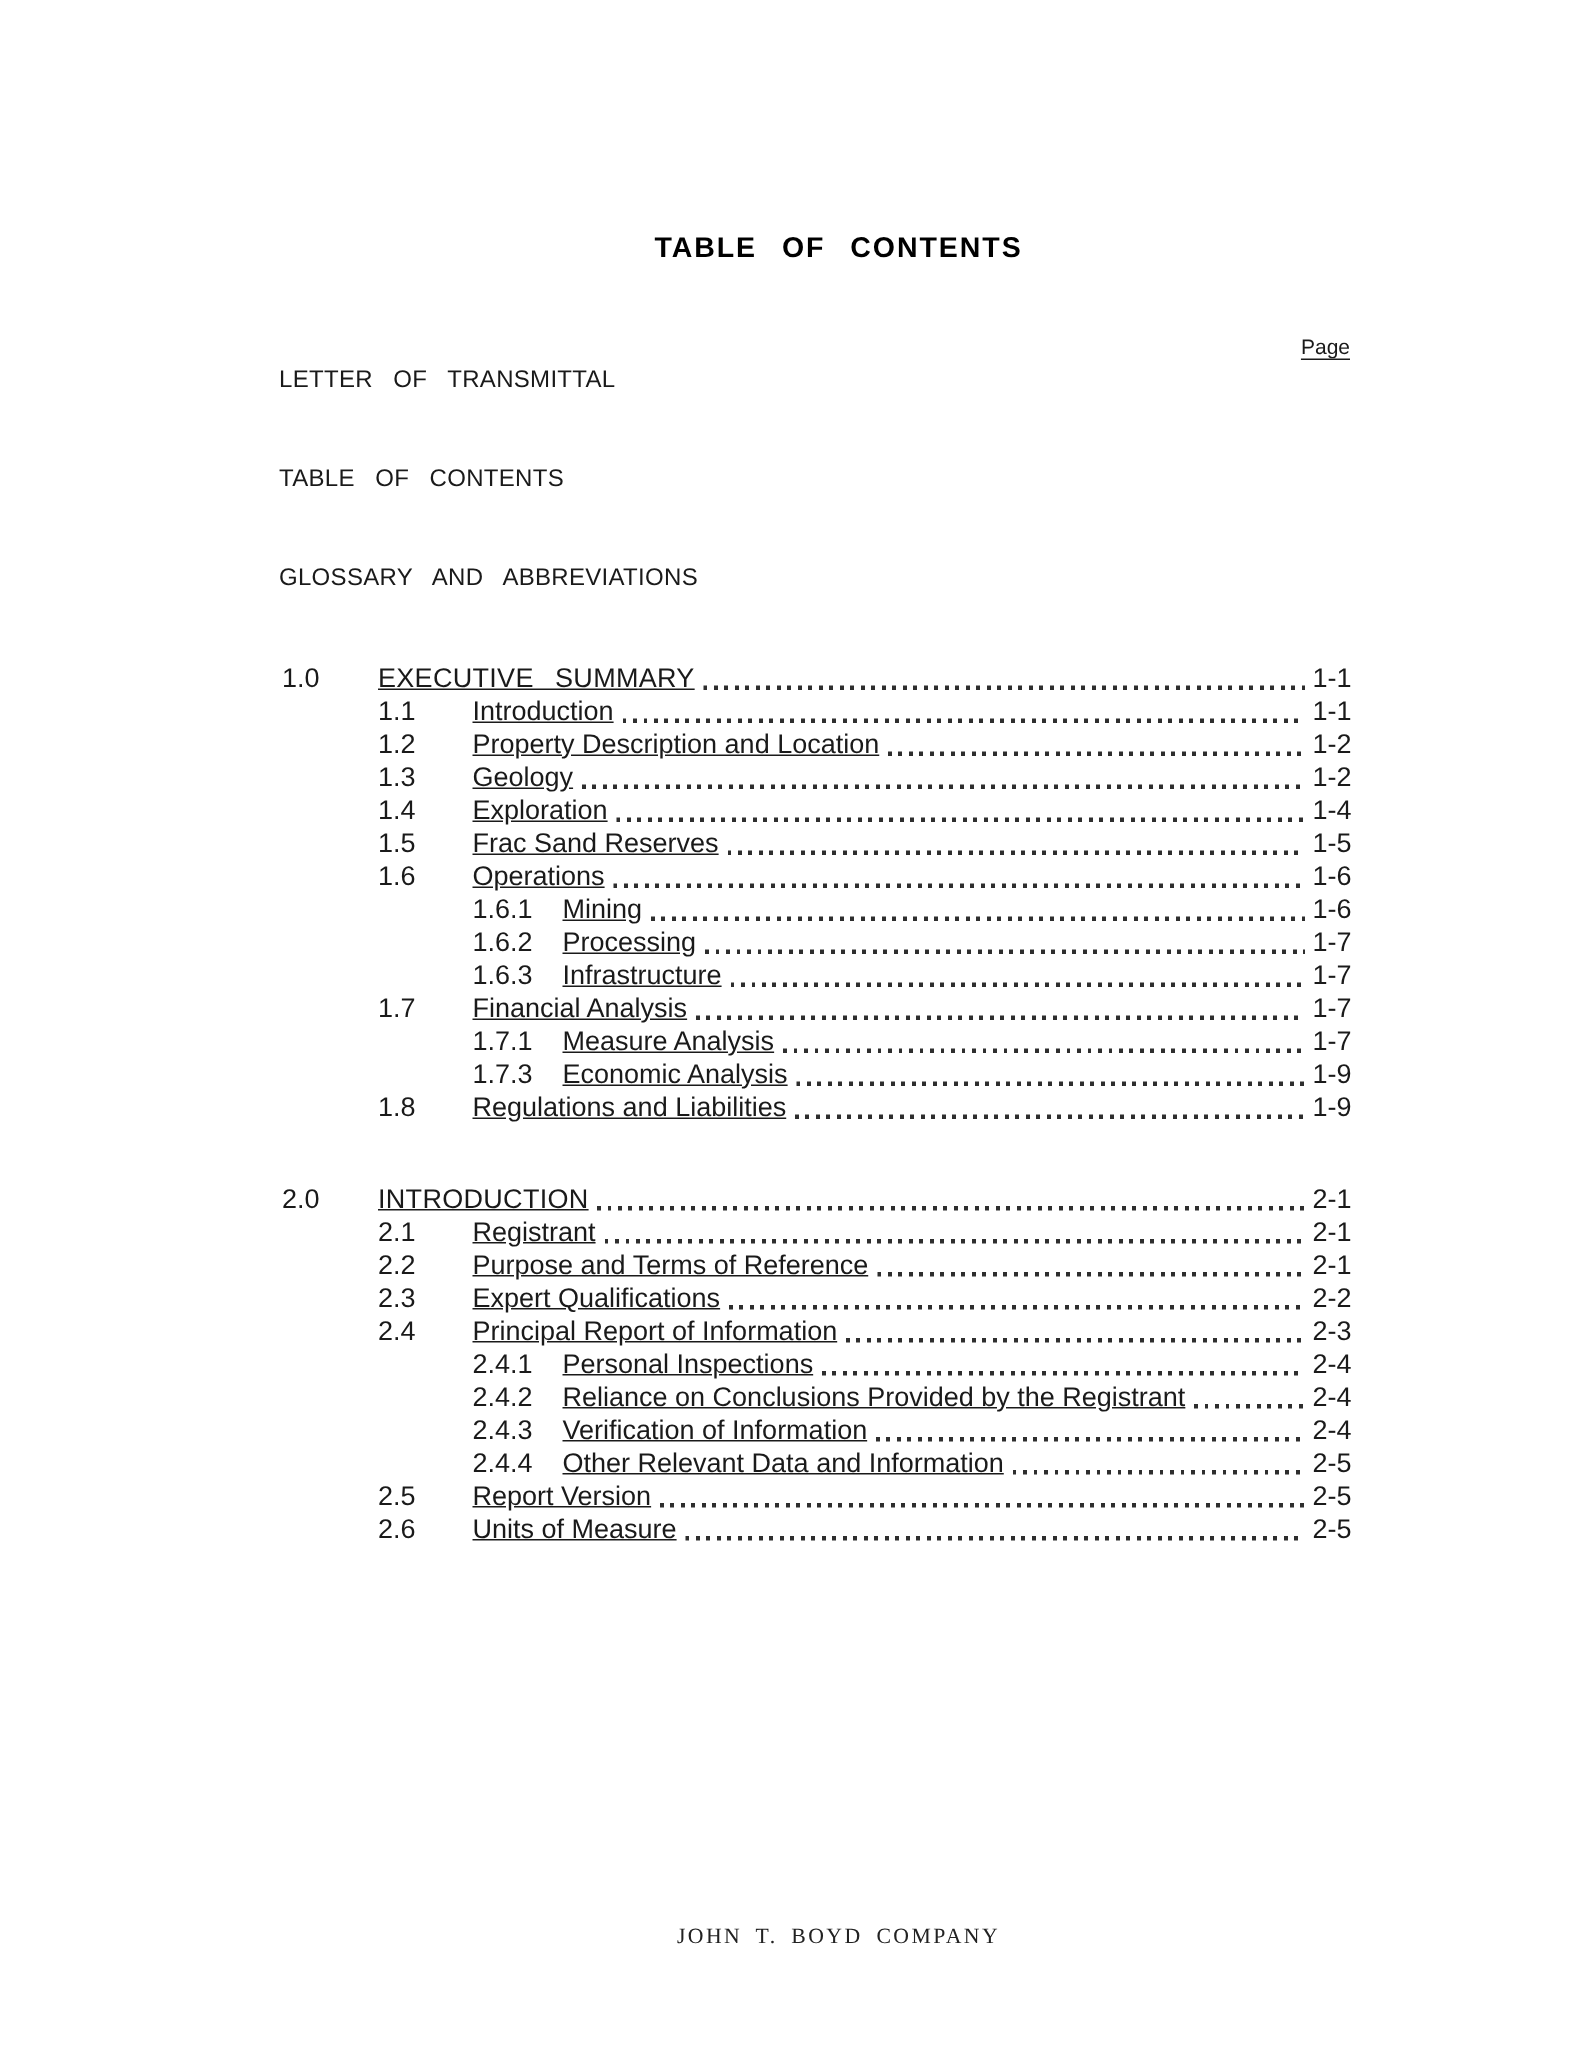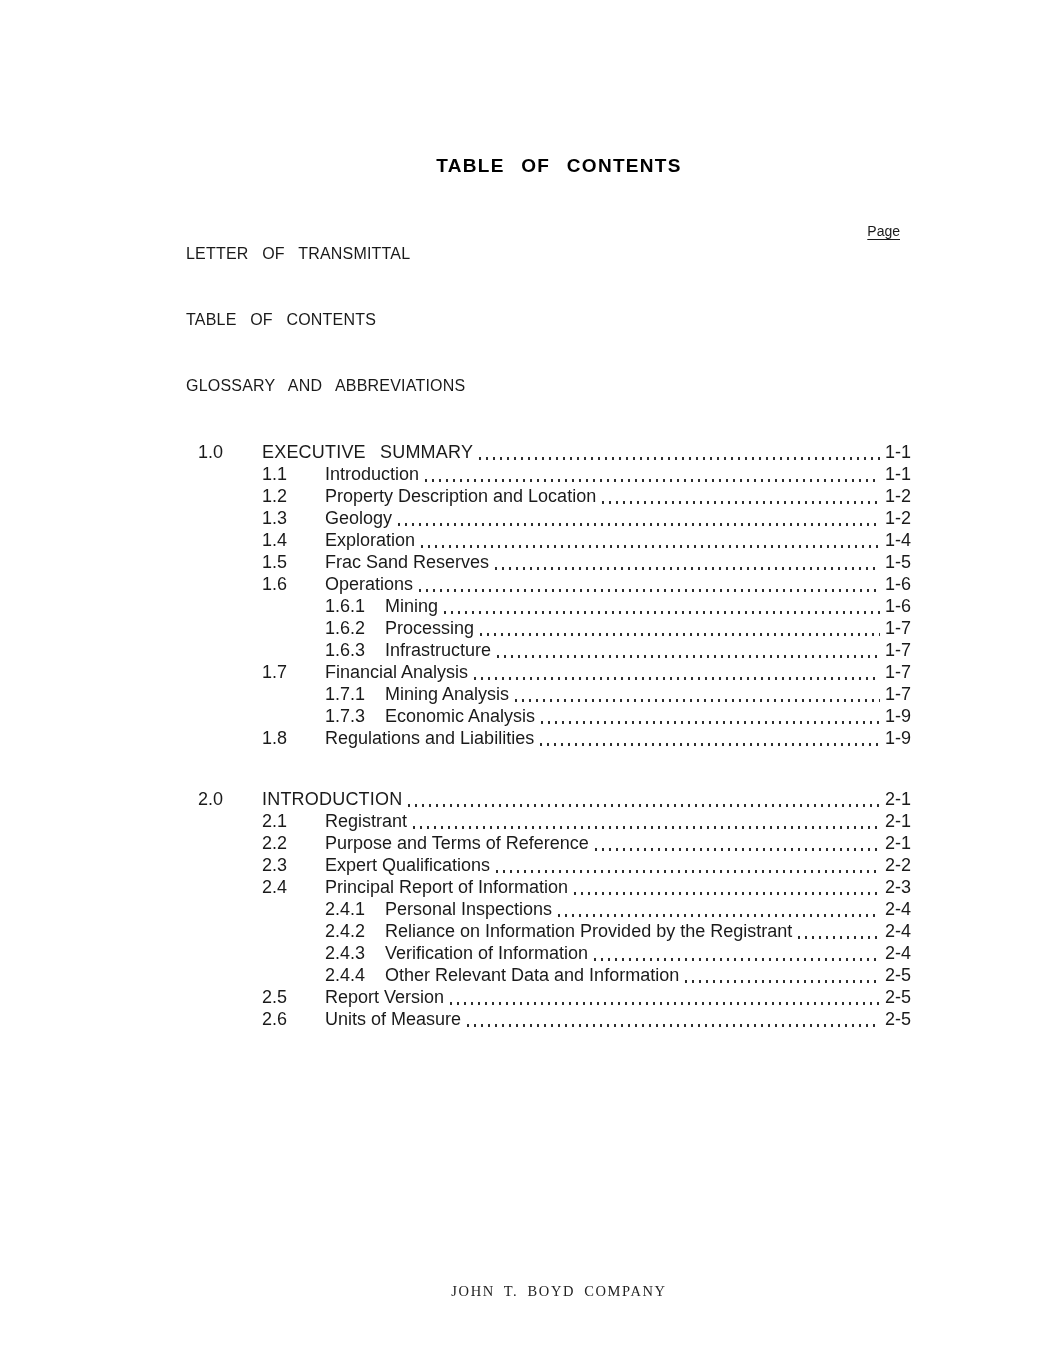--- a/index.html
+++ b/index.html
@@ -34,34 +34,34 @@
     left: 186px;
     font-size: 16px;
     word-spacing: 9px;
     letter-spacing: 0.2px;
   }
   .fm-0 { top: 245px; }
   .fm-1 { top: 311px; }
   .fm-2 { top: 377px; }
 
   .toc {
-    left: 198px; top: 441px; width: 713px;
+    left: 188px; top: 441px; width: 713px;
     font-size: 18px;
   }
   .toc-section + .toc-section { margin-top: 39px; }
 
   .toc-row { display: flex; line-height: 22px; }
   .toc-row .num { flex: 0 0 auto; }
   .lvl0 .num { width: 64px; }
   .lvl1 { padding-left: 64px; }
   .lvl1 .num { width: 63px; }
   .lvl2 { padding-left: 127px; }
   .lvl2 .num { width: 60px; }
   .caps .title { word-spacing: 9px; letter-spacing: 0.2px; }
-  .toc-row .title { flex: 0 0 auto; white-space: nowrap; }
+  .toc-row .title { flex: 0 0 auto; white-space: nowrap; text-decoration: underline; }
 
   .leader {
     flex: 1 1 auto;
     height: 2.4px;
     align-self: flex-end;
     margin: 0 5px 3.5px 6px;
     background-image: repeating-linear-gradient(
       to right, #2e2e2e 0 2.4px, transparent 2.4px 7px);
   }
   .pagenum { flex: 0 0 auto; text-align: right; }
@@ -154,21 +154,21 @@
     <span class="pagenum">1-7</span>
   </div>
         <div class="toc-row lvl1">
     <span class="num">1.7</span>
     <span class="title">Financial Analysis</span>
     <span class="leader"></span>
     <span class="pagenum">1-7</span>
   </div>
         <div class="toc-row lvl2">
     <span class="num">1.7.1</span>
-    <span class="title">Mining Analysis</span>
+    <span class="title">Measure Analysis</span>
     <span class="leader"></span>
     <span class="pagenum">1-7</span>
   </div>
         <div class="toc-row lvl2">
     <span class="num">1.7.3</span>
     <span class="title">Economic Analysis</span>
     <span class="leader"></span>
     <span class="pagenum">1-9</span>
   </div>
         <div class="toc-row lvl1">
@@ -210,21 +210,21 @@
     <span class="pagenum">2-3</span>
   </div>
         <div class="toc-row lvl2">
     <span class="num">2.4.1</span>
     <span class="title">Personal Inspections</span>
     <span class="leader"></span>
     <span class="pagenum">2-4</span>
   </div>
         <div class="toc-row lvl2">
     <span class="num">2.4.2</span>
-    <span class="title">Reliance on Information Provided by the Registrant</span>
+    <span class="title">Reliance on Conclusions Provided by the Registrant</span>
     <span class="leader"></span>
     <span class="pagenum">2-4</span>
   </div>
         <div class="toc-row lvl2">
     <span class="num">2.4.3</span>
     <span class="title">Verification of Information</span>
     <span class="leader"></span>
     <span class="pagenum">2-4</span>
   </div>
         <div class="toc-row lvl2">

